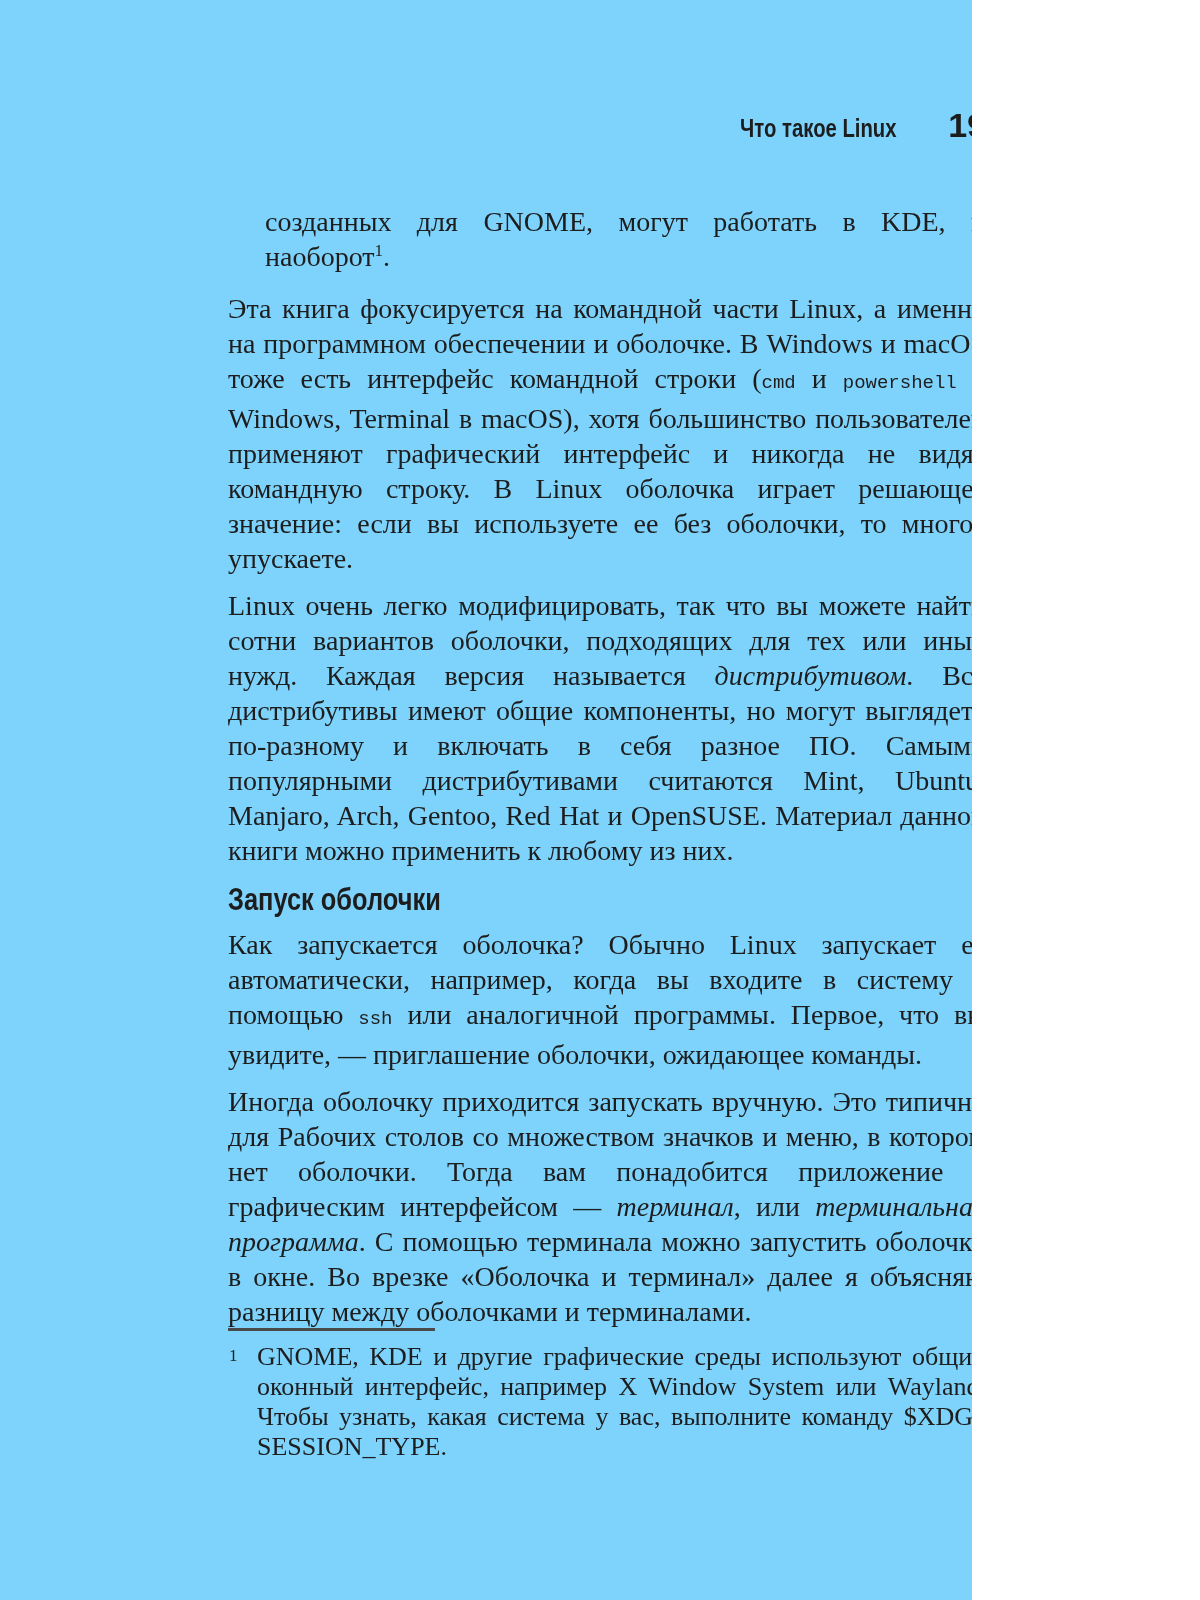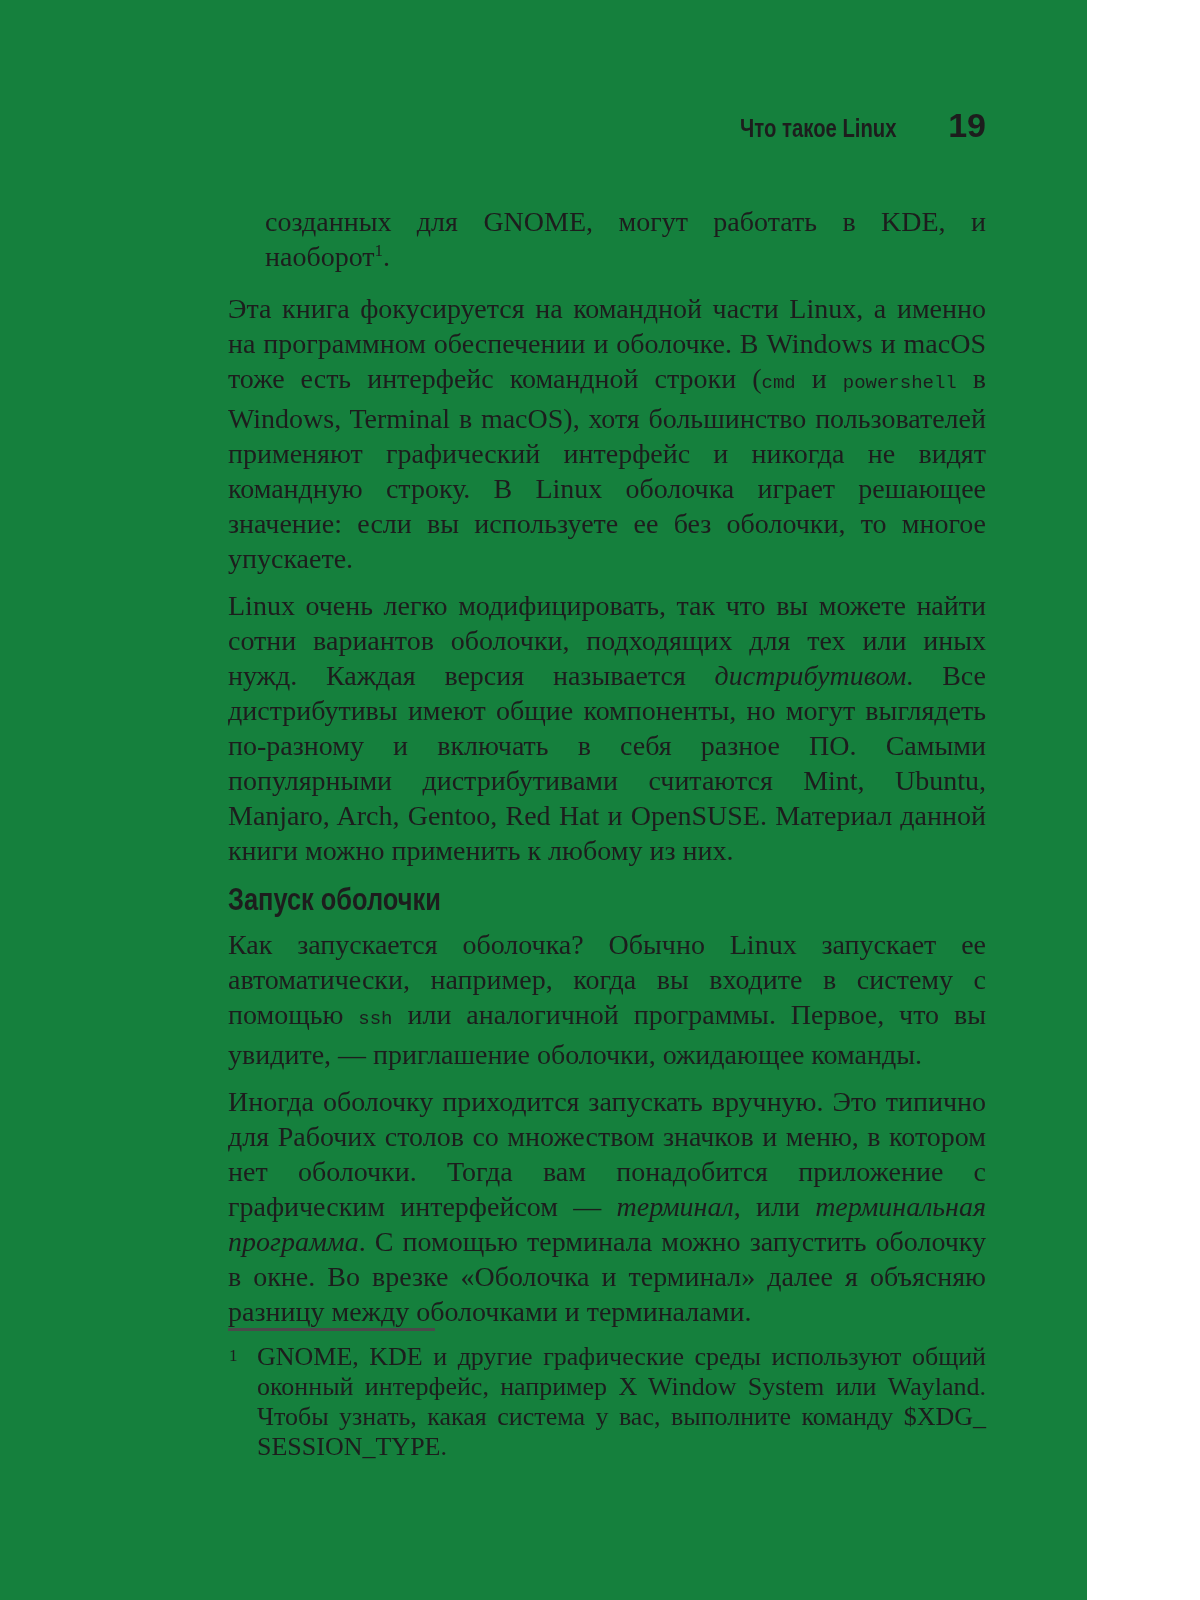--- a/index.html
+++ b/index.html
@@ -2,23 +2,23 @@
 <html lang="ru"><head>
 <meta charset="utf-8">
 <style>
   html, body {
     margin: 0;
     padding: 0;
     background: #ffffff;
   }
   .page {
     position: relative;
-    width: 1087px;
+    width: 972px;
     height: 1600px;
-    background: #15803d;
+    background: #7dd3fc;
     color: #1d1d1d;
     font-family: "Liberation Serif", serif;
     overflow: hidden;
     text-decoration: underline;
   }
 
   
   .running-head {
     position: absolute;
     top: 106px;

